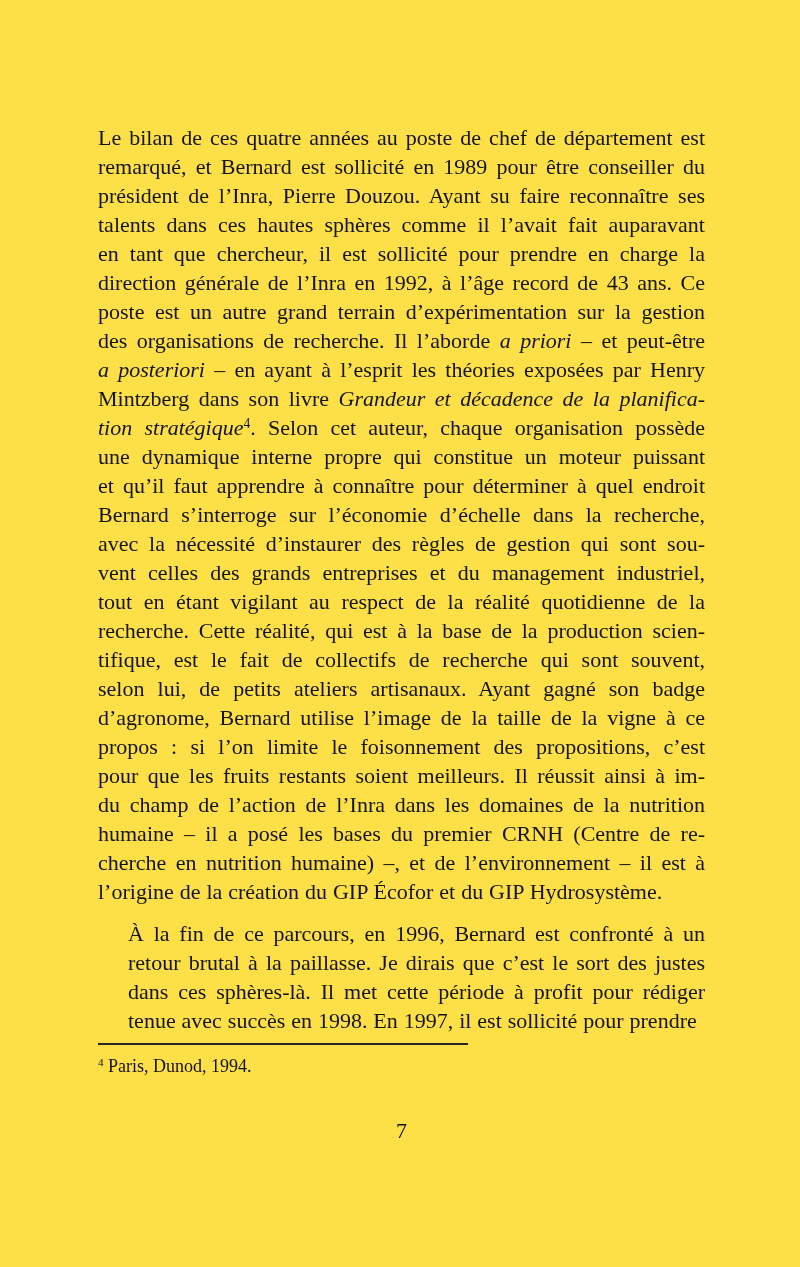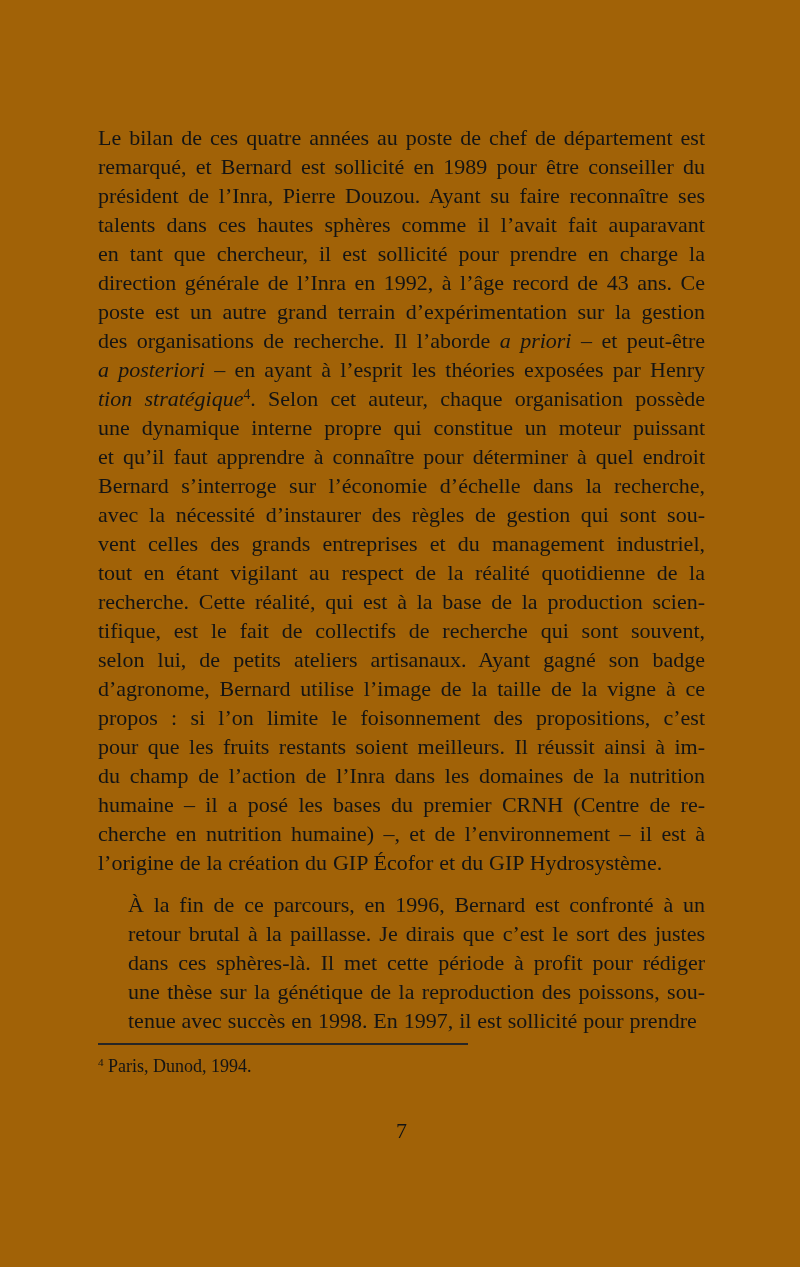--- a/index.html
+++ b/index.html
@@ -60,32 +60,33 @@
     width: 607px;
     margin-top: 38px;
     text-align: center;
     font-size: 22px;
     line-height: 29px;
   }
 </style>
 </head>
 <body>
 
-<div class="page" style="background: #a16207; color: rgb(20, 20, 20);">
+<div class="page" style="background: #fde047; color: rgb(20, 20, 20);">
   <div class="text-block">
       <div class="paragraph">
         <div class="line"><span>Le bilan de ces quatre années au poste de chef de département est</span></div>
         <div class="line"><span>remarqué, et Bernard est sollicité en 1989 pour être conseiller du</span></div>
         <div class="line"><span>président de l’Inra, Pierre Douzou. Ayant su faire reconnaître ses</span></div>
         <div class="line"><span>talents dans ces hautes sphères comme il l’avait fait auparavant</span></div>
         <div class="line"><span>en tant que chercheur, il est sollicité pour prendre en charge la</span></div>
         <div class="line"><span>direction générale de l’Inra en 1992, à l’âge record de 43 ans. Ce</span></div>
         <div class="line"><span>poste est un autre grand terrain d’expérimentation sur la gestion</span></div>
         <div class="line"><span>des organisations de recherche. Il l’aborde </span><em>a priori</em><span> – et peut-être</span></div>
         <div class="line"><em>a posteriori</em><span> – en ayant à l’esprit les théories exposées par Henry</span></div>
+        <div class="line"><span>Mintzberg dans son livre </span><em>Grandeur et décadence de la planifica-</em></div>
         <div class="line"><em>tion stratégique</em><sup>4</sup><span>. Selon cet auteur, chaque organisation possède</span></div>
         <div class="line"><span>une dynamique interne propre qui constitue un moteur puissant</span></div>
         <div class="line"><span>et qu’il faut apprendre à connaître pour déterminer à quel endroit</span></div>
         <div class="line"><span>Bernard s’interroge sur l’économie d’échelle dans la recherche,</span></div>
         <div class="line"><span>avec la nécessité d’instaurer des règles de gestion qui sont sou-</span></div>
         <div class="line"><span>vent celles des grands entreprises et du management industriel,</span></div>
         <div class="line"><span>tout en étant vigilant au respect de la réalité quotidienne de la</span></div>
         <div class="line"><span>recherche. Cette réalité, qui est à la base de la production scien-</span></div>
         <div class="line"><span>tifique, est le fait de collectifs de recherche qui sont souvent,</span></div>
         <div class="line"><span>selon lui, de petits ateliers artisanaux. Ayant gagné son badge</span></div>
@@ -94,20 +95,19 @@
         <div class="line"><span>pour que les fruits restants soient meilleurs. Il réussit ainsi à im-</span></div>
         <div class="line"><span>du champ de l’action de l’Inra dans les domaines de la nutrition</span></div>
         <div class="line"><span>humaine – il a posé les bases du premier CRNH (Centre de re-</span></div>
         <div class="line"><span>cherche en nutrition humaine) –, et de l’environnement – il est à</span></div>
         <div class="line last"><span>l’origine de la création du GIP Écofor et du GIP Hydrosystème.</span></div>
       </div>
       <div class="paragraph">
         <div class="line"><span>À la fin de ce parcours, en 1996, Bernard est confronté à un</span></div>
         <div class="line"><span>retour brutal à la paillasse. Je dirais que c’est le sort des justes</span></div>
         <div class="line"><span>dans ces sphères-là. Il met cette période à profit pour rédiger</span></div>
-        <div class="line"><span>une thèse sur la génétique de la reproduction des poissons, sou-</span></div>
         <div class="line last"><span>tenue avec succès en 1998. En 1997, il est sollicité pour prendre</span></div>
       </div>
     </div>
   <div class="footnote-rule" style="background: rgb(38, 38, 38);"></div>
   <div class="footnote"><sup>4</sup> <span>Paris, Dunod, 1994.</span></div>
   <div class="page-number">7</div>
 </div>
 
 </body></html>

